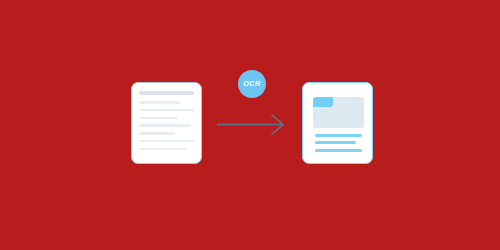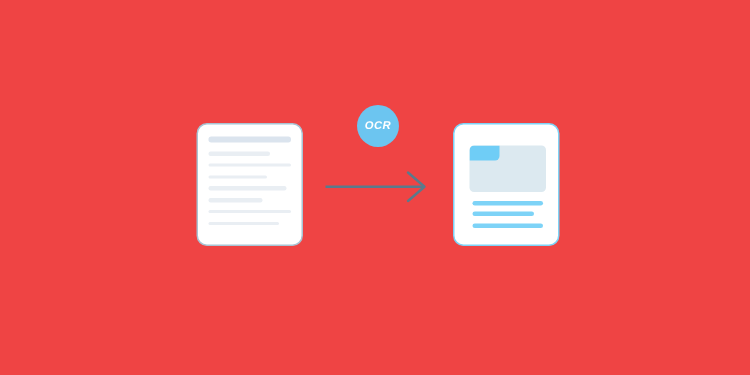--- a/index.html
+++ b/index.html
@@ -11,21 +11,21 @@
     width: 500px;
     height: 250px;
     overflow: hidden;
     font-family: "Liberation Sans", sans-serif;
   }
 
   #canvas {
     position: relative;
     width: 500px;
     height: 250px;
-    background: #ef4444;
+    background: #b91c1c;
   }
 
   
   .doc {
     position: absolute;
     box-sizing: border-box;
     background: #ffffff;
     border-radius: 7px;
   }
 

